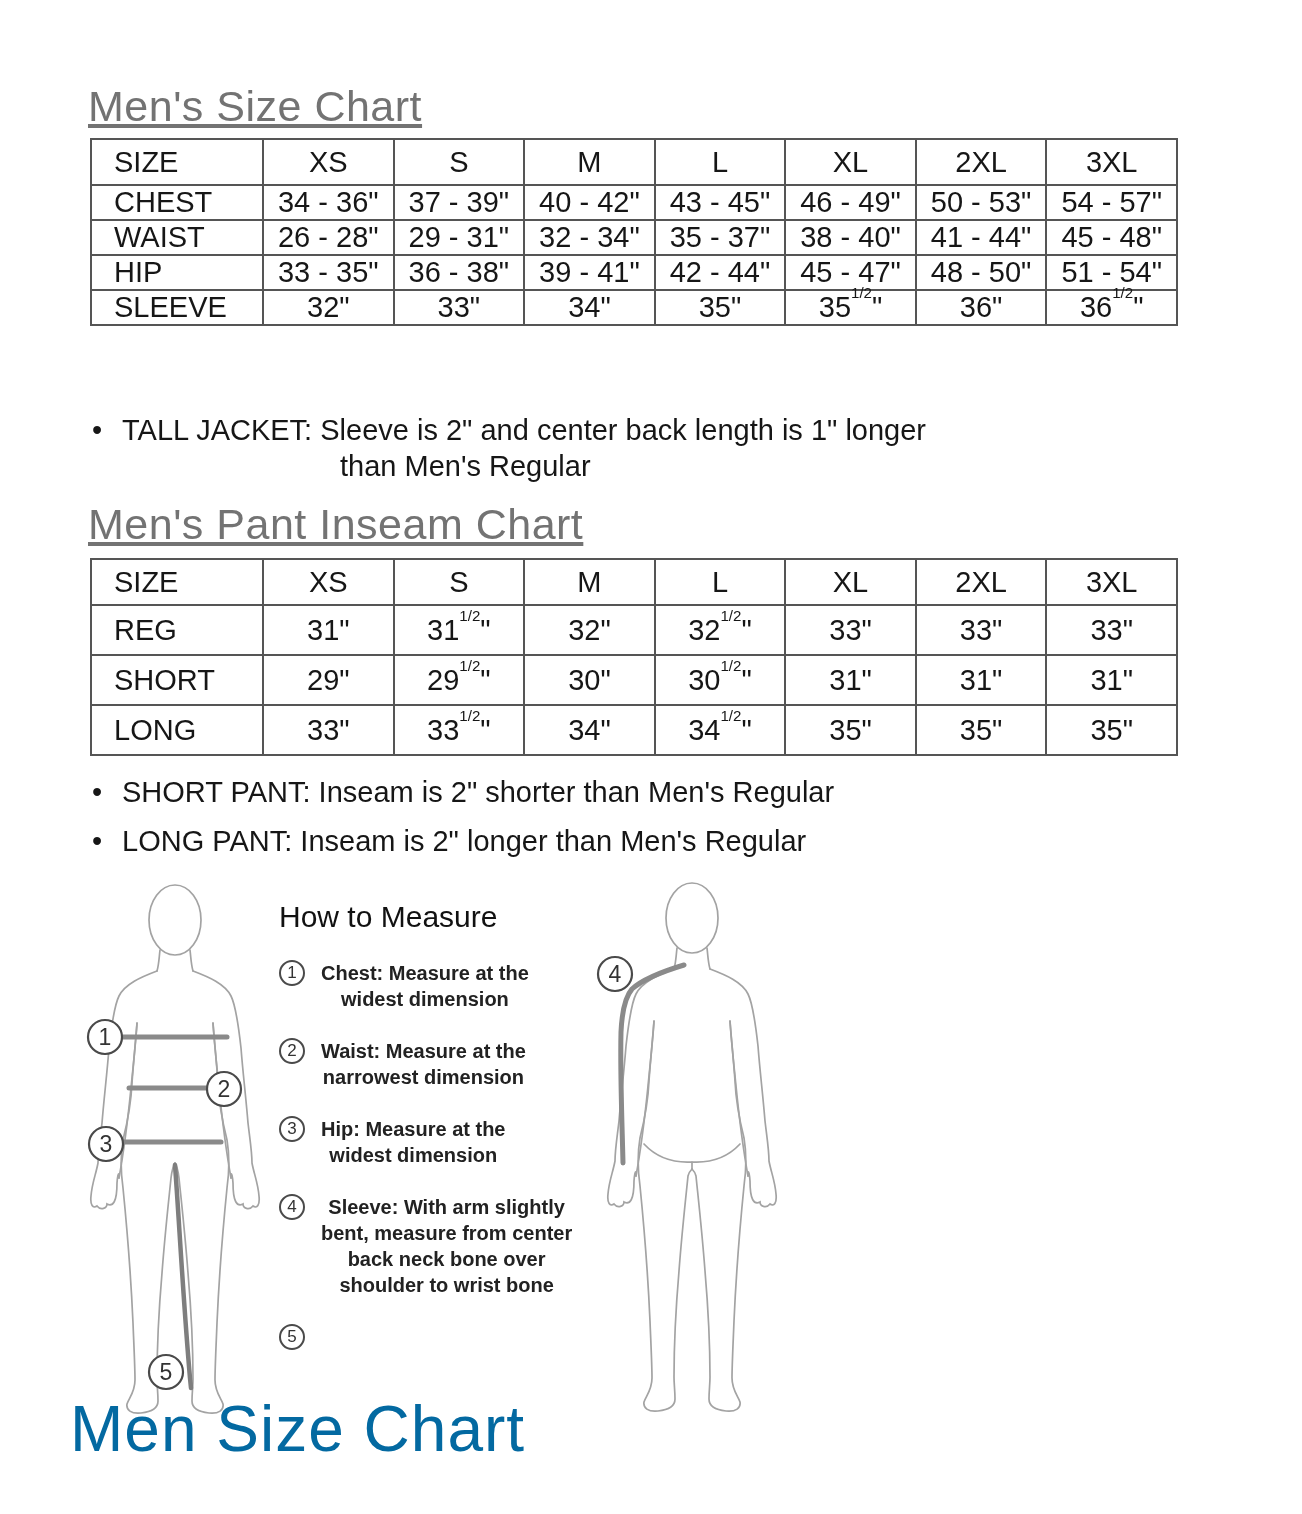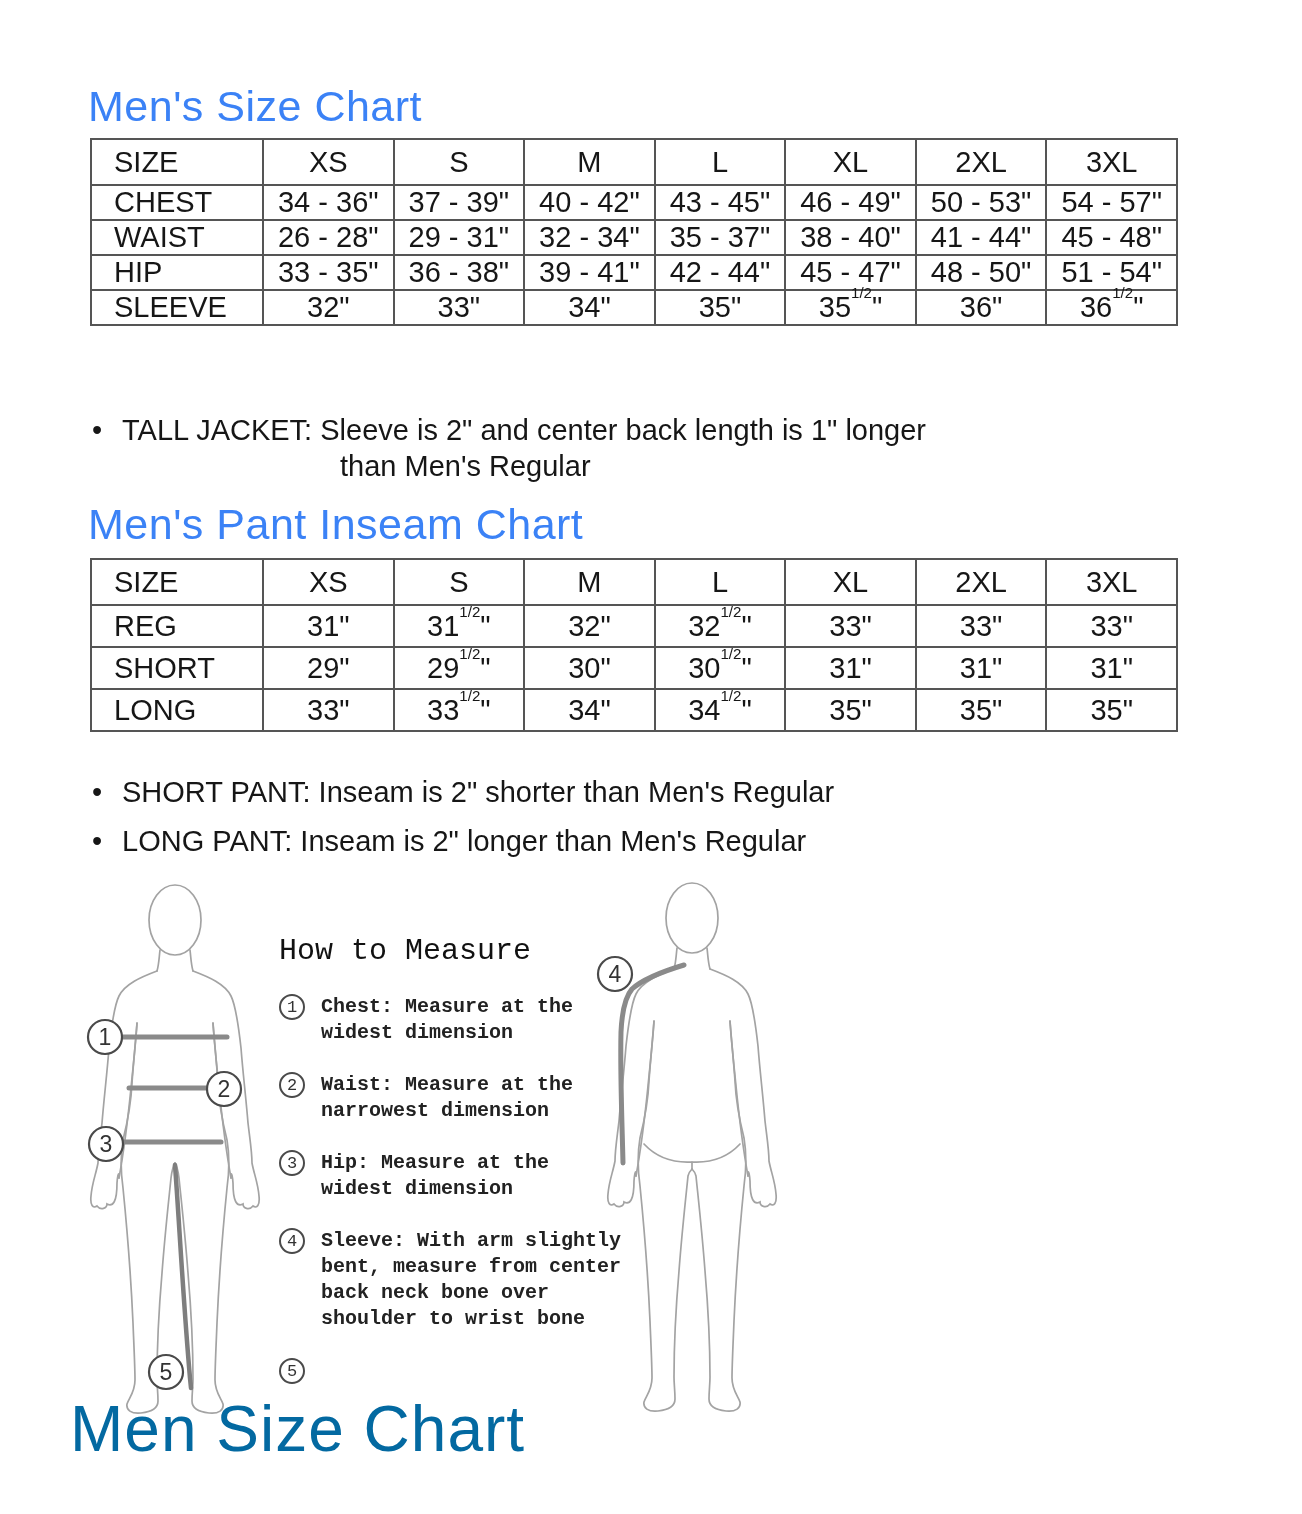--- a/index.html
+++ b/index.html
@@ -7,43 +7,43 @@
   .doc {
     position: relative;
     width: 1302px; height: 1514px;
     background: #ffffff;
     font-family: "Liberation Sans", sans-serif;
     color: #1a1a1a;
     overflow: hidden;
   }
   .title {
     position: absolute; left: 88px;
-    font-size: 43px; font-weight: 400; color: #3b82f6;
-    letter-spacing: 0.5px; white-space: nowrap;
+    font-size: 43px; font-weight: 400; color: #737373;
+    letter-spacing: 0.5px; white-space: nowrap; text-decoration: underline;
   }
   #title-size { top: 82px; }
   #title-inseam { top: 500px; }
 
   table.chart {
     position: absolute; left: 90px;
     width: 1088px;
     border-collapse: collapse; table-layout: fixed;
     border: 1px solid #4c1d95;
   }
   #size-table { top: 138px; }
   #inseam-table { top: 558px; }
   table.chart th, table.chart td {
     border: 2px solid #555555;
     font-weight: 400; font-size: 29px; color: #161616;
     text-align: center; white-space: nowrap;
   }
   table.chart col.label-col { width: 172px; }
   table.chart thead tr { height: 46px; }
   #size-table tbody tr { height: 34px; margin-top: 16px; }
-  #inseam-table tbody tr { height: 42px; }
+  #inseam-table tbody tr { height: 50px; }
   table.chart th.rowlabel, table.chart th.collabel-first {
     text-align: left; padding-left: 22px;
   }
   table.chart sup {
     font-size: 0.52em; position: relative; top: -0.55em; letter-spacing: 0;
   }
 
   .note {
     position: absolute; left: 92px;
     display: flex; align-items: flex-start;
@@ -51,37 +51,37 @@
     white-space: nowrap;
   }
   .note .dot { width: 30px; flex-shrink: 0; font-size: 29px; }
   #note-tall { top: 412px; }
   #note-tall .indent { margin-left: 218px; }
   #note-short { top: 774px; }
   #note-long { top: 823px; }
 
   
   #htm {
-    position: absolute; left: 279px; top: 934px; width: 345px; font-family: Liberation Mono, monospace;
+    position: absolute; left: 279px; top: 900px; width: 345px;
   }
   #htm h2 {
     font-size: 30px; font-weight: 400; color: #111;
     margin-bottom: 26px; white-space: nowrap;
   }
   .mitem {
     display: flex; align-items: flex-start; margin-bottom: 26px;
   }
   .mcirc {
     width: 26px; height: 26px; flex-shrink: 0;
     border: 2px solid #4a4a4a; border-radius: 50%;
     display: flex; align-items: center; justify-content: center;
     font-size: 17px; color: #333; margin-right: 16px; margin-top: 0px;
     background: #fff;
   }
-  .mtextwrap { display: block; }
+  .mtextwrap { display: block; text-align: center; }
   .mtext {
     display: block;
     font-size: 20px; font-weight: 700; color: #222;
     line-height: 26px; white-space: pre-line;
   }
   .mtext.faded { color: #b5b5b5; }
 
   .bodyfig { position: absolute; }
   #fig-front { left: 75px; top: 878px; width: 200px; height: 540px; }
   #fig-back  { left: 580px; top: 876px; width: 224px; height: 545px; }

